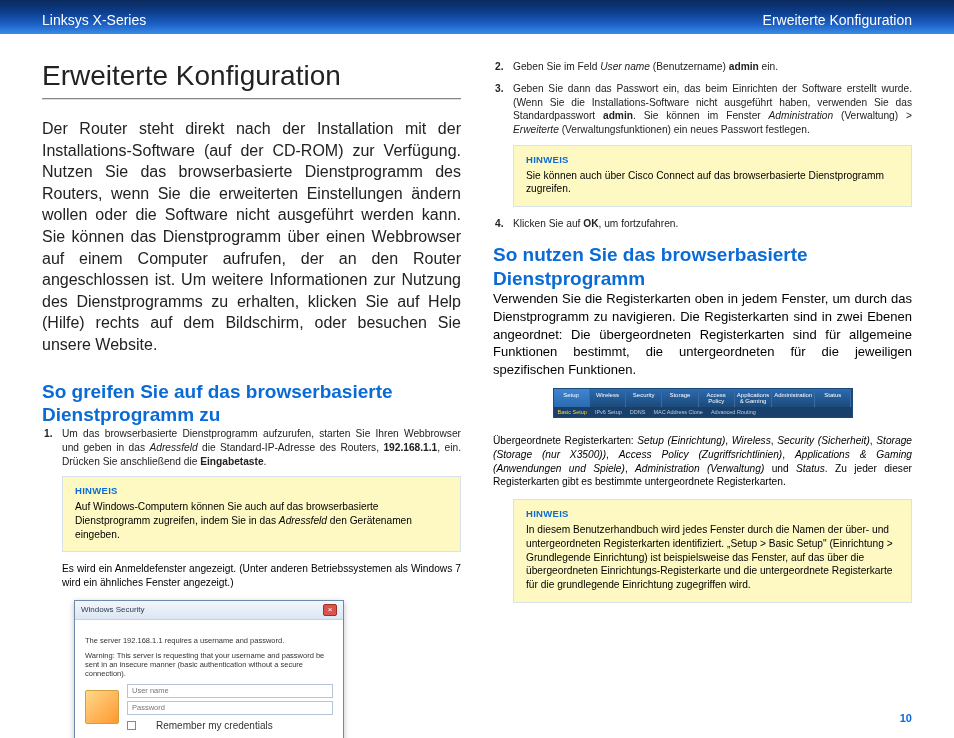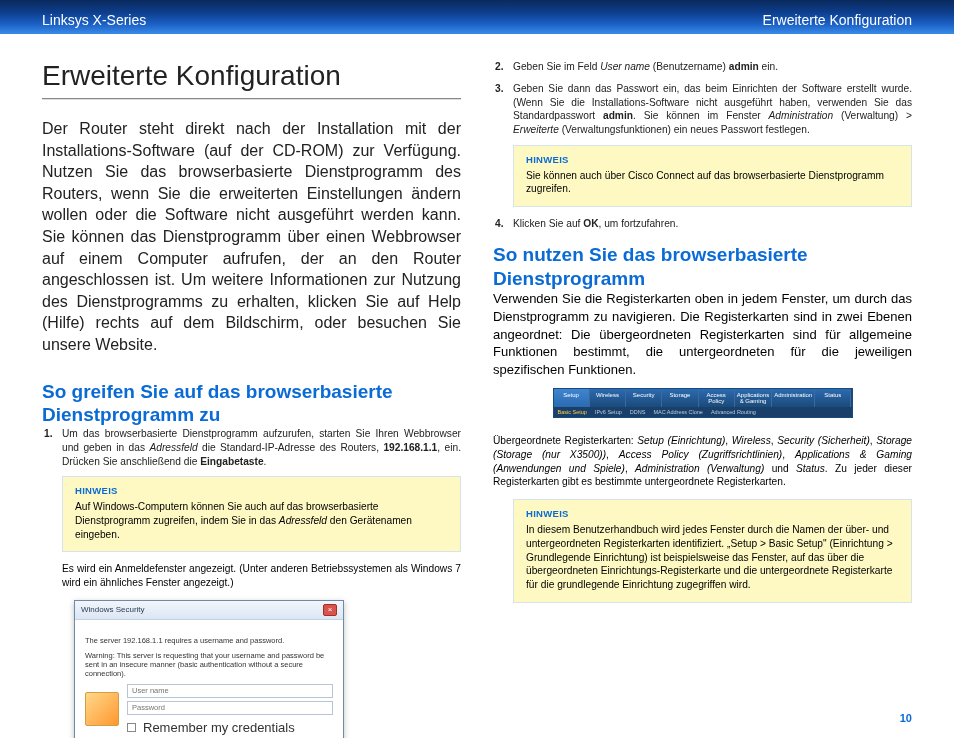--- a/index.html
+++ b/index.html
@@ -129,21 +129,21 @@
   .cred-icon {
     width:34px;height:34px;border:1px solid #d0a040;
     background:linear-gradient(135deg,#ffd88a,#ff9830);
     margin-right:8px;border-radius:2px;
   }
   .cred-fields { flex:1; }
   .cred-input {
     border:1px solid #b5c4d6;height:14px;width:100%;margin-bottom:3px;
     padding:0 4px;font-size:7.5px;color:#888;background:#fff;
   }
-  .remember { font-size:13px;color:#333;display:flex;align-items:center;gap:7px;margin-top:2px; }
+  .remember { font-size:10px;color:#333;display:flex;align-items:center;gap:20px;margin-top:2px; }
   .chk{width:9px;height:9px;border:1px solid #888;background:#fff;}
   .win-footer{
     border-top:1px solid #d7dde5;padding:6px 8px;text-align:right;background:#fef9c3;
   }
   .win-btn{
     display:inline-block;border:1px solid #9eb1c7;background:linear-gradient(#fff,#e4ecf5);
     padding:2px 12px;font-size:8px;border-radius:2px;margin-left:4px;color:#223;
   }
   
   .col-right ol.steps{margin-top:0;}

